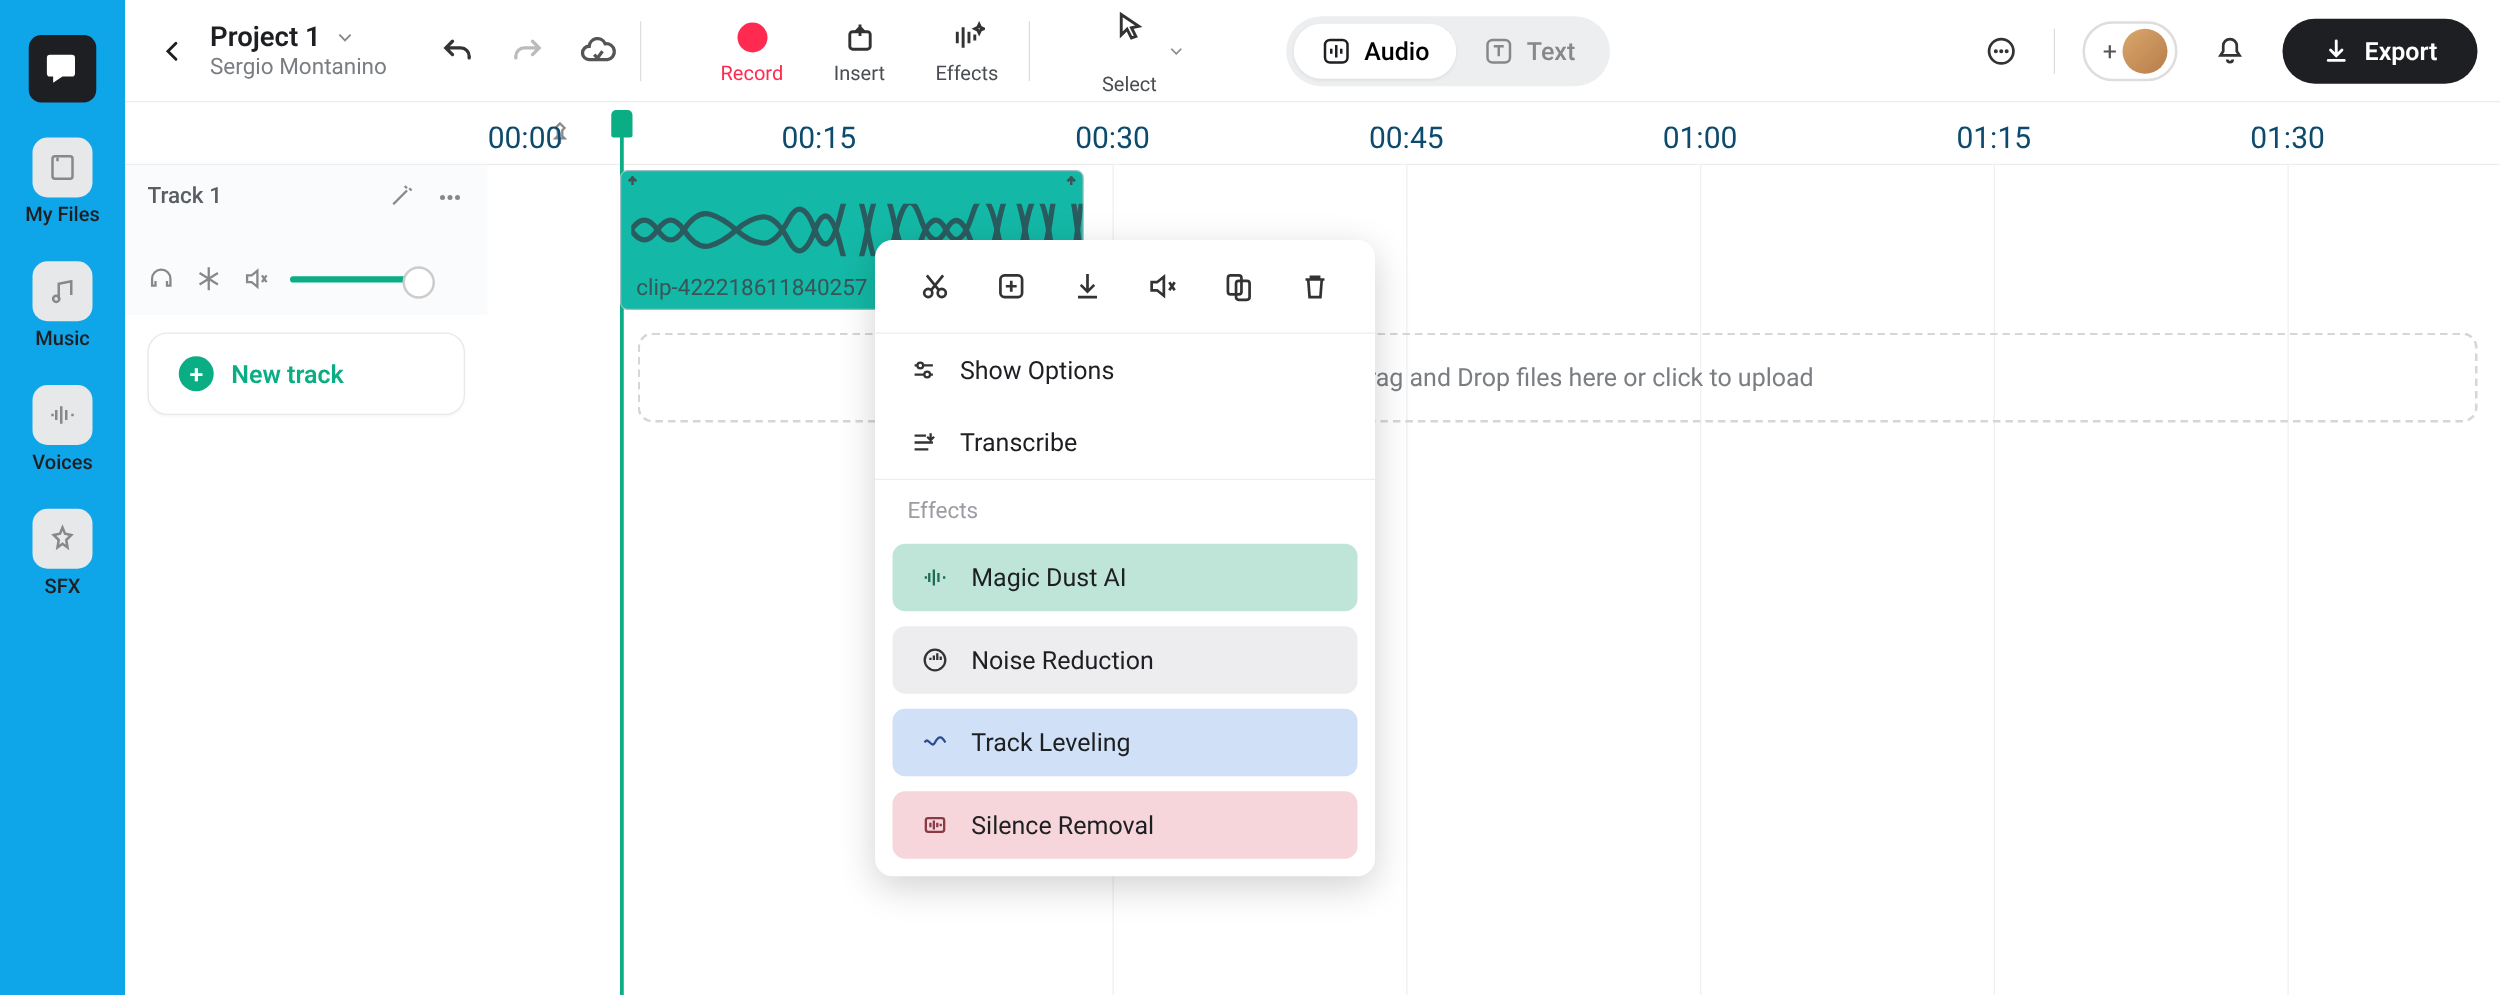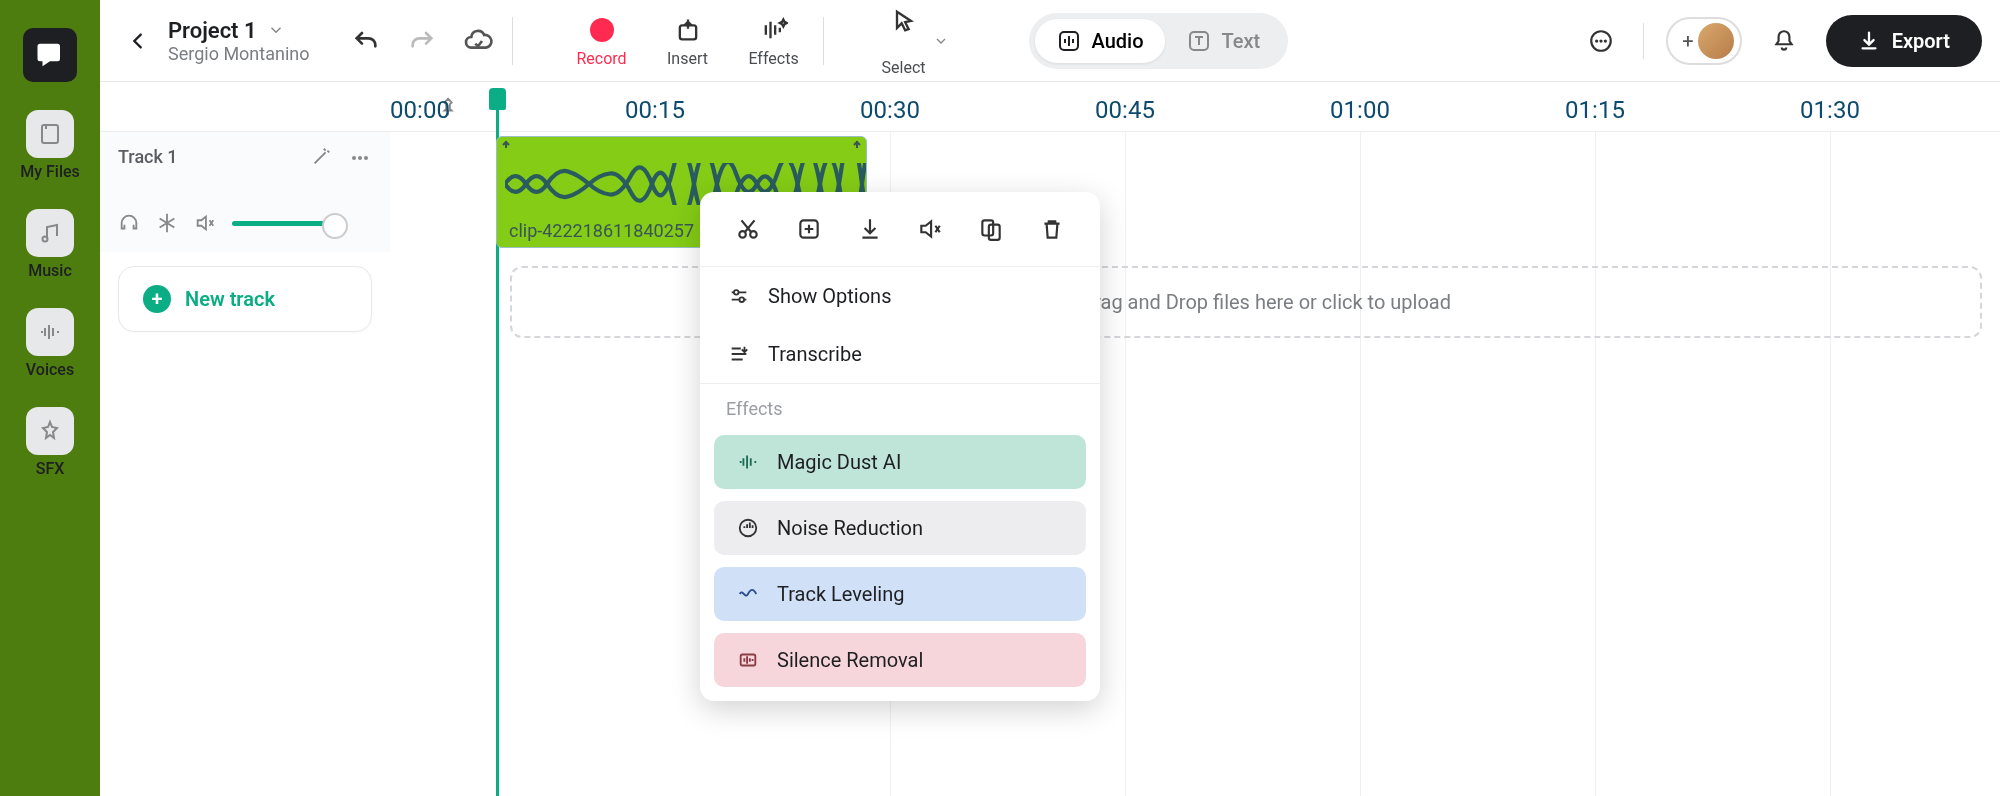--- a/index.html
+++ b/index.html
@@ -1,19 +1,19 @@
 <!DOCTYPE html>
 <html><head>
   <meta charset="utf-8">
   <style>
     * { margin:0; padding:0; box-sizing:border-box; font-family:-apple-system,BlinkMacSystemFont,"Segoe UI",Roboto,sans-serif; }
     body { width:2000px; height:796px; background:#f5f6f7; overflow:hidden; position:relative; }
 
     
-    .left-rail { position:absolute; left:0; top:0; width:100px; height:100%; background:#4d7c0f; display:flex; flex-direction:column; align-items:center; padding-top:28px; gap:28px; }
+    .left-rail { position:absolute; left:0; top:0; width:100px; height:100%; background:#0ea5e9; display:flex; flex-direction:column; align-items:center; padding-top:28px; gap:28px; }
     .logo { width:54px; height:54px; background:#1e1f22; border-radius:10px; display:flex; align-items:center; justify-content:center; }
     .rail-item { display:flex; flex-direction:column; align-items:center; gap:4px; cursor:pointer; }
     .rail-icon { width:48px; height:48px; border-radius:12px; display:flex; align-items:center; justify-content:center; background:#e6e8ea; }
     .rail-label { font-size:16px; color:#1e1f22; font-weight:500; }
 
     
     .topbar { position:absolute; left:100px; right:0; top:0; height:82px; background:#fff; display:flex; align-items:center; padding:0 18px; border-bottom:1px solid #e8e8e8; }
     .back-btn { width:40px; height:40px; display:flex; align-items:center; justify-content:center; cursor:pointer; }
     .project-block { display:flex; flex-direction:column; margin-left:10px; }
     .project-title-row { display:flex; align-items:center; gap:10px; }
@@ -56,21 +56,21 @@
     .track-controls { position:absolute; bottom:18px; left:18px; display:flex; align-items:center; gap:16px; }
     .volume-track { width:110px; height:5px; background:#0aad84; border-radius:3px; position:relative; }
     .volume-track::after { content:''; position:absolute; right:-6px; top:-8px; width:22px; height:22px; border-radius:50%; background:#fff; border:2px solid #ccc; }
 
     .new-track-btn { margin:14px 18px; background:#fff; border:1px solid #e8e8e8; border-radius:16px; padding:18px 24px; display:flex; align-items:center; gap:14px; font-size:20px; font-weight:600; color:#0aad84; cursor:pointer; box-shadow:0 1px 2px rgba(0,0,0,.03); }
     .plus-circle { width:28px; height:28px; border-radius:50%; background:#0aad84; color:#fff; display:flex; align-items:center; justify-content:center; font-size:20px; }
 
     .timeline-body { position:absolute; left:290px; right:0; top:50px; bottom:0; }
     .grid-line { position:absolute; top:0; bottom:0; width:1px; background:#eef0f2; }
 
-    .clip { position:absolute; top:4px; left:106px; width:371px; height:112px; background:#84cc16; border:1px solid #9bbfc2; border-radius:6px; overflow:hidden; }
+    .clip { position:absolute; top:4px; left:106px; width:371px; height:112px; background:#14b8a6; border:1px solid #9bbfc2; border-radius:6px; overflow:hidden; }
     .clip-handle { position:absolute; top:2px; width:10px; height:18px; }
     .clip-waveform { position:absolute; top:26px; left:8px; right:8px; height:42px; }
     .clip-label { position:absolute; bottom:6px; left:12px; font-size:18px; color:#3a5558; }
 
     .dropzone { position:absolute; left:120px; right:18px; top:134px; height:72px; border:2px dashed #d4d6d9; border-radius:12px; display:flex; align-items:center; justify-content:center; gap:14px; font-size:20px; color:#7a7d82; cursor:pointer; }
 
     
     .ctx { position:absolute; left:500px; top:60px; width:400px; background:#fff; border-radius:14px; box-shadow:0 8px 30px rgba(0,0,0,.18); display:flex; flex-direction:column; overflow:hidden; z-index:50; }
     .ctx-toolbar { display:flex; align-items:center; justify-content:space-around; padding:16px 18px; border-bottom:1px solid #eee; }
     .ctx-tool { width:42px; height:42px; display:flex; align-items:center; justify-content:center; cursor:pointer; }

